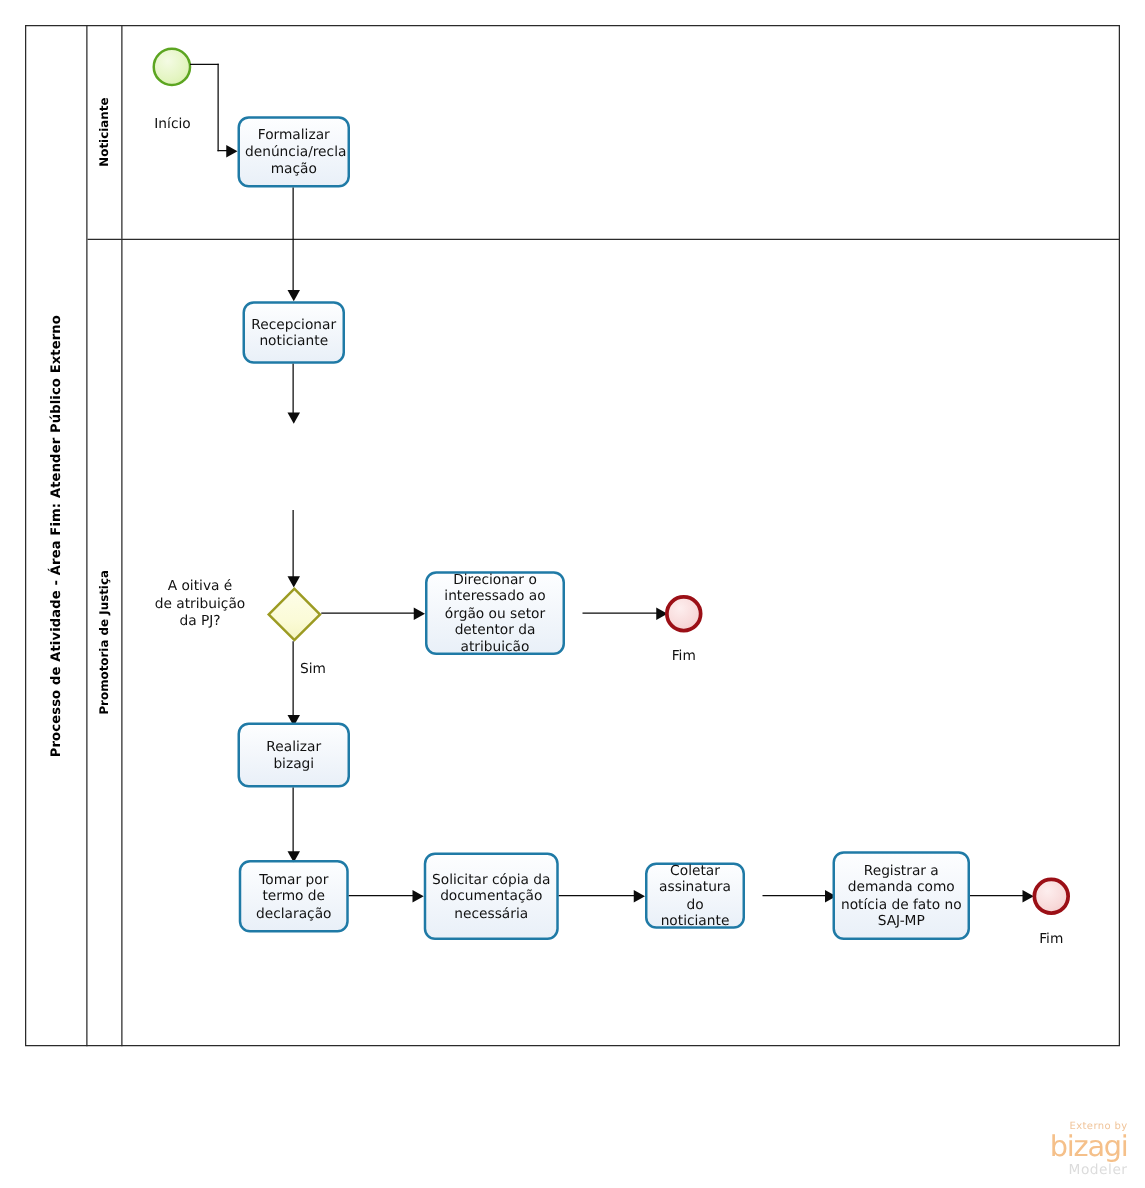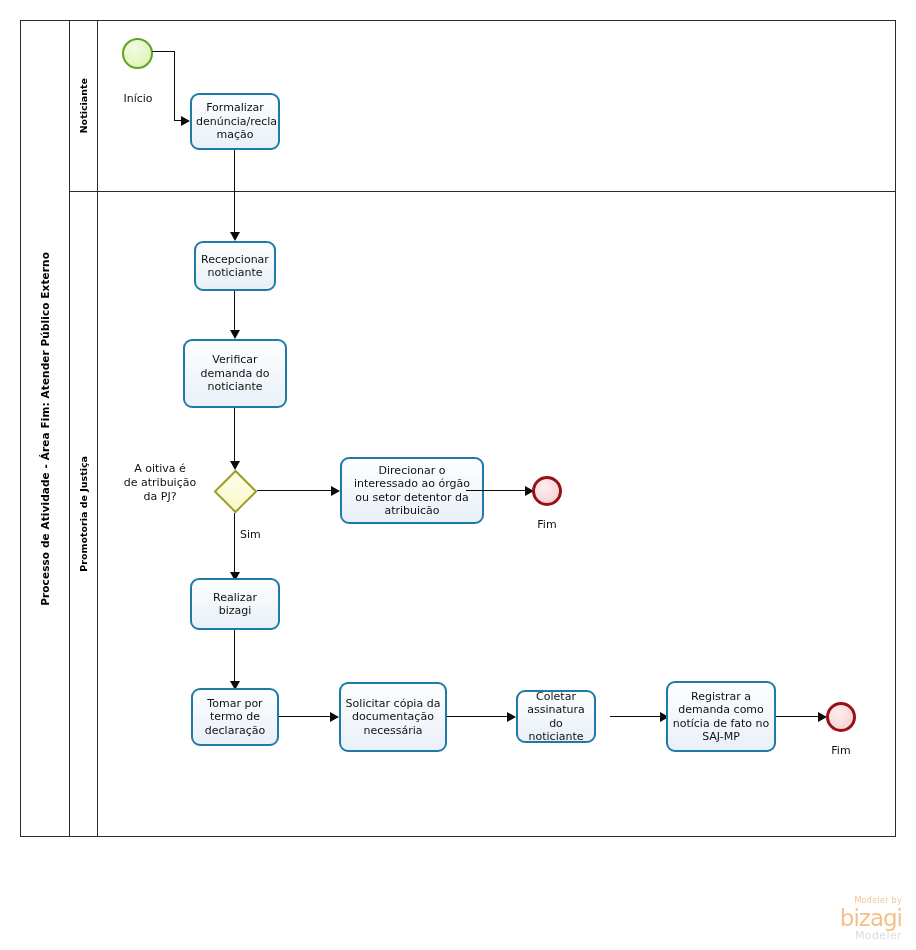--- a/index.html
+++ b/index.html
@@ -141,40 +141,37 @@
   <div class="conn v" style="left:234px;top:150px;height:86px;"></div>
   <div class="arrow down" style="left:230px;top:232px;"></div>
 
   <div class="task" style="left:194px;top:241px;width:82px;height:50px;">
     <span class="task-inner">Recepcionar noticiante</span>
   </div>
 
   <div class="conn v" style="left:234px;top:291px;height:44px;"></div>
   <div class="arrow down" style="left:230px;top:330px;"></div>
 
-  <div class="task" style="left:183px;top:339px;width:104px;height:69px;">
-    <span class="task-inner">Verificar demanda do noticiante</span>
-  </div>
 
   <div class="conn v" style="left:234px;top:408px;height:58px;"></div>
   <div class="arrow down" style="left:230px;top:461px;"></div>
 
   <div class="gateway" style="left:213px;top:469px;">
     <div class="gw-shape"></div>
   </div>
   <div class="gw-label" style="left:110px;top:462px;width:100px;text-align:center;">
     <div>A oitiva é</div>
     <div>de atribuição</div>
     <div>da PJ?</div>
   </div>
 
   <div class="conn h" style="left:257px;top:490px;width:78px;"></div>
   <div class="arrow right" style="left:331px;top:486px;"></div>
 
-  <div class="task" style="left:340px;top:457px;width:144px;height:67px;">
+  <div class="task" style="left:340px;top:457px;width:112px;height:67px;">
     <span class="task-inner">Direcionar o interessado ao órgão ou setor detentor da atribuicão</span>
   </div>
 
   <div class="conn h" style="left:466px;top:490px;width:65px;"></div>
   <div class="arrow right" style="left:525px;top:486px;"></div>
 
   <div class="event end" style="left:532px;top:476px;width:30px;height:30px;"></div>
   <div class="evt-label" style="left:513px;top:518px;width:68px;">Fim</div>
 
   <div class="conn v" style="left:234px;top:513px;height:64px;"></div>
@@ -213,18 +210,18 @@
     <span class="task-inner">Registrar a demanda como notícia de fato no SAJ-MP</span>
   </div>
 
   <div class="conn h" style="left:776px;top:716px;width:47px;"></div>
   <div class="arrow right" style="left:818px;top:712px;"></div>
 
   <div class="event end" style="left:826px;top:702px;width:30px;height:30px;"></div>
   <div class="evt-label" style="left:807px;top:744px;width:68px;">Fim</div>
 
   <div class="logo">
-    <div class="pb">Modeler by</div>
+    <div class="pb">Externo by</div>
     <div class="bz">bizagi</div>
     <div class="md">Modeler</div>
   </div>
 
 </div>
 
 </body></html>

